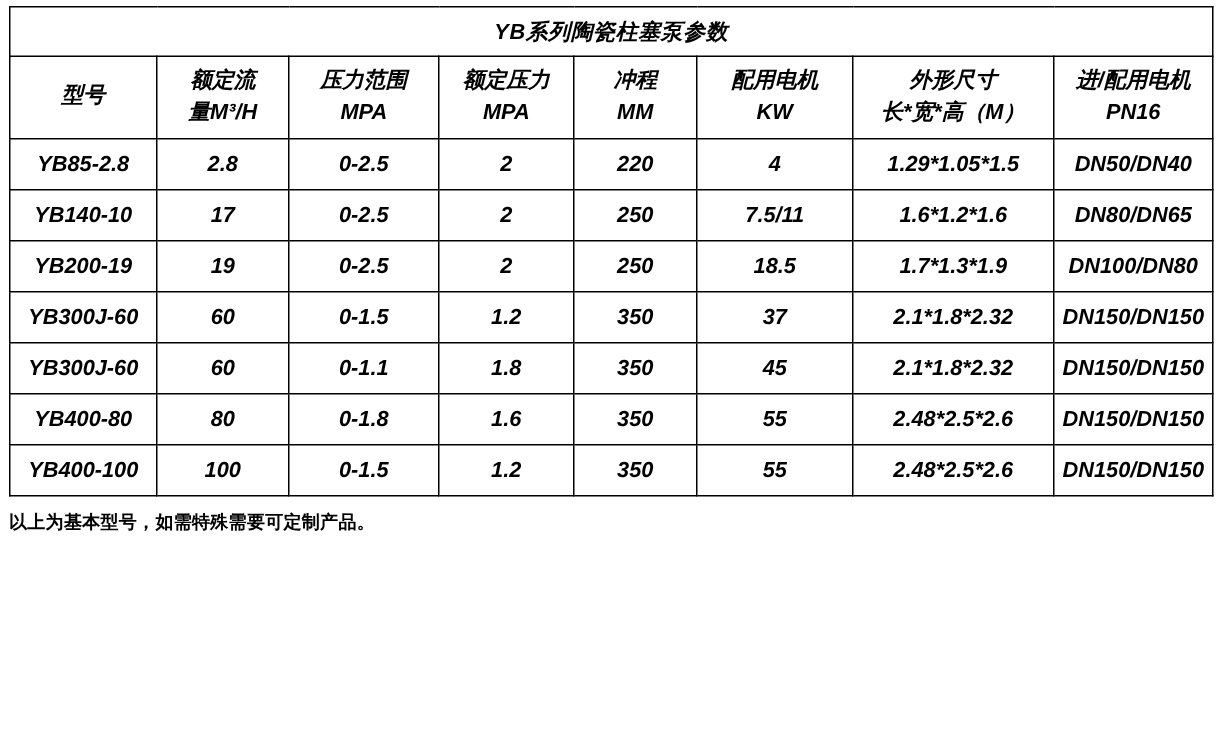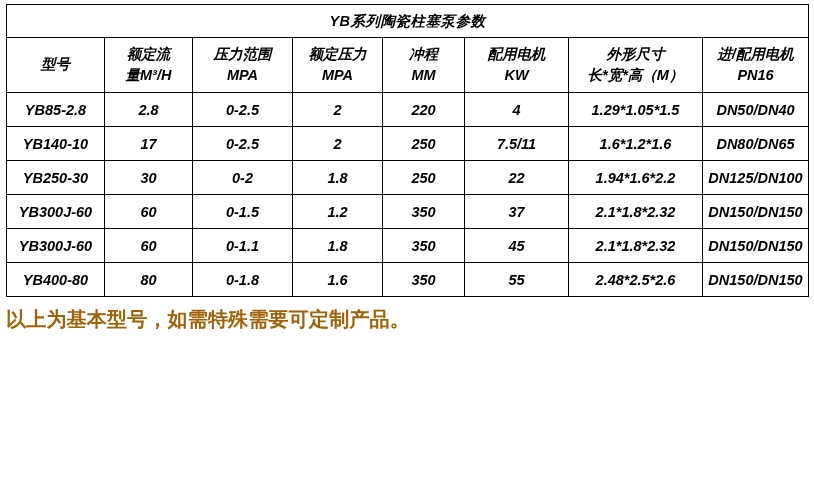--- a/index.html
+++ b/index.html
@@ -68,23 +68,23 @@
   .col-model-cell {
     text-align: left;
     padding-left: 8px;
   }
   .col-flow-cell, .col-prange-cell, .col-prated-cell {
     text-align: left;
     padding-left: 10px;
   }
   .footnote {
     margin: 9px 0 0 6px;
-    font-size: 20px;
+    font-size: 12px;
     font-weight: bold;
-    color: #a16207;
+    color: #000000;
     letter-spacing: 0.2px;
   }
 </style>
 </head>
 <body>
 
 <div class="page">
 
   <table class="spec">
     <colgroup>
@@ -150,28 +150,28 @@
         <td class="col-model-cell">YB140-10</td>
         <td class="col-flow-cell">17</td>
         <td class="col-prange-cell">0-2.5</td>
         <td class="col-prated-cell">2</td>
         <td>250</td>
         <td>7.5/11</td>
         <td>1.6*1.2*1.6</td>
         <td>DN80/DN65</td>
       </tr>
       <tr class="body-row">
-        <td class="col-model-cell">YB250-30</td>
-        <td class="col-flow-cell">30</td>
-        <td class="col-prange-cell">0-2</td>
-        <td class="col-prated-cell">1.8</td>
+        <td class="col-model-cell">YB200-19</td>
+        <td class="col-flow-cell">19</td>
+        <td class="col-prange-cell">0-2.5</td>
+        <td class="col-prated-cell">2</td>
         <td>250</td>
-        <td>22</td>
-        <td>1.94*1.6*2.2</td>
-        <td>DN125/DN100</td>
+        <td>18.5</td>
+        <td>1.7*1.3*1.9</td>
+        <td>DN100/DN80</td>
       </tr>
       <tr class="body-row">
         <td class="col-model-cell">YB300J-60</td>
         <td class="col-flow-cell">60</td>
         <td class="col-prange-cell">0-1.5</td>
         <td class="col-prated-cell">1.2</td>
         <td>350</td>
         <td>37</td>
         <td>2.1*1.8*2.32</td>
         <td>DN150/DN150</td>
@@ -189,18 +189,28 @@
       <tr class="body-row">
         <td class="col-model-cell">YB400-80</td>
         <td class="col-flow-cell">80</td>
         <td class="col-prange-cell">0-1.8</td>
         <td class="col-prated-cell">1.6</td>
         <td>350</td>
         <td>55</td>
         <td>2.48*2.5*2.6</td>
         <td>DN150/DN150</td>
       </tr>
+      <tr class="body-row">
+        <td class="col-model-cell">YB400-100</td>
+        <td class="col-flow-cell">100</td>
+        <td class="col-prange-cell">0-1.5</td>
+        <td class="col-prated-cell">1.2</td>
+        <td>350</td>
+        <td>55</td>
+        <td>2.48*2.5*2.6</td>
+        <td>DN150/DN150</td>
+      </tr>
     </tbody>
   </table>
 
   <div class="footnote">以上为基本型号，如需特殊需要可定制产品。</div>
 
 </div>
 
 </body></html>

